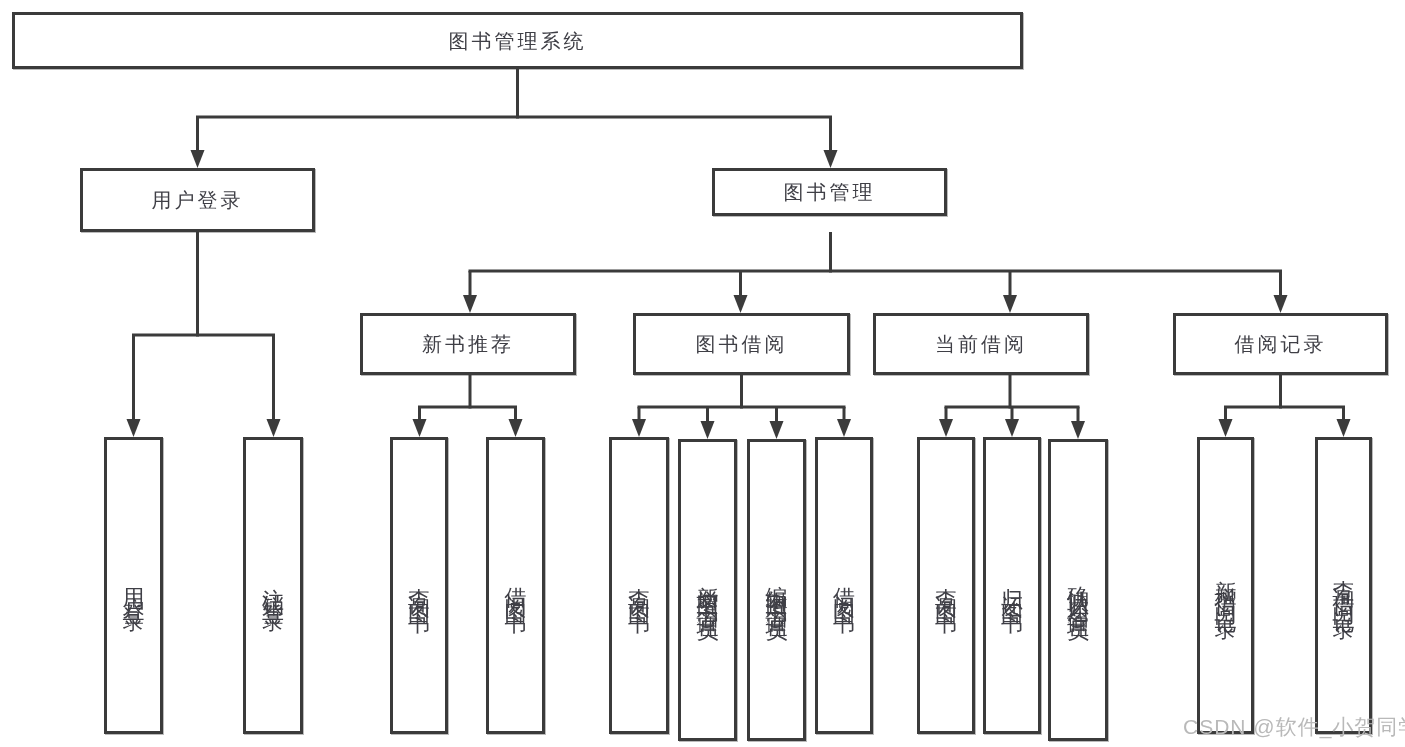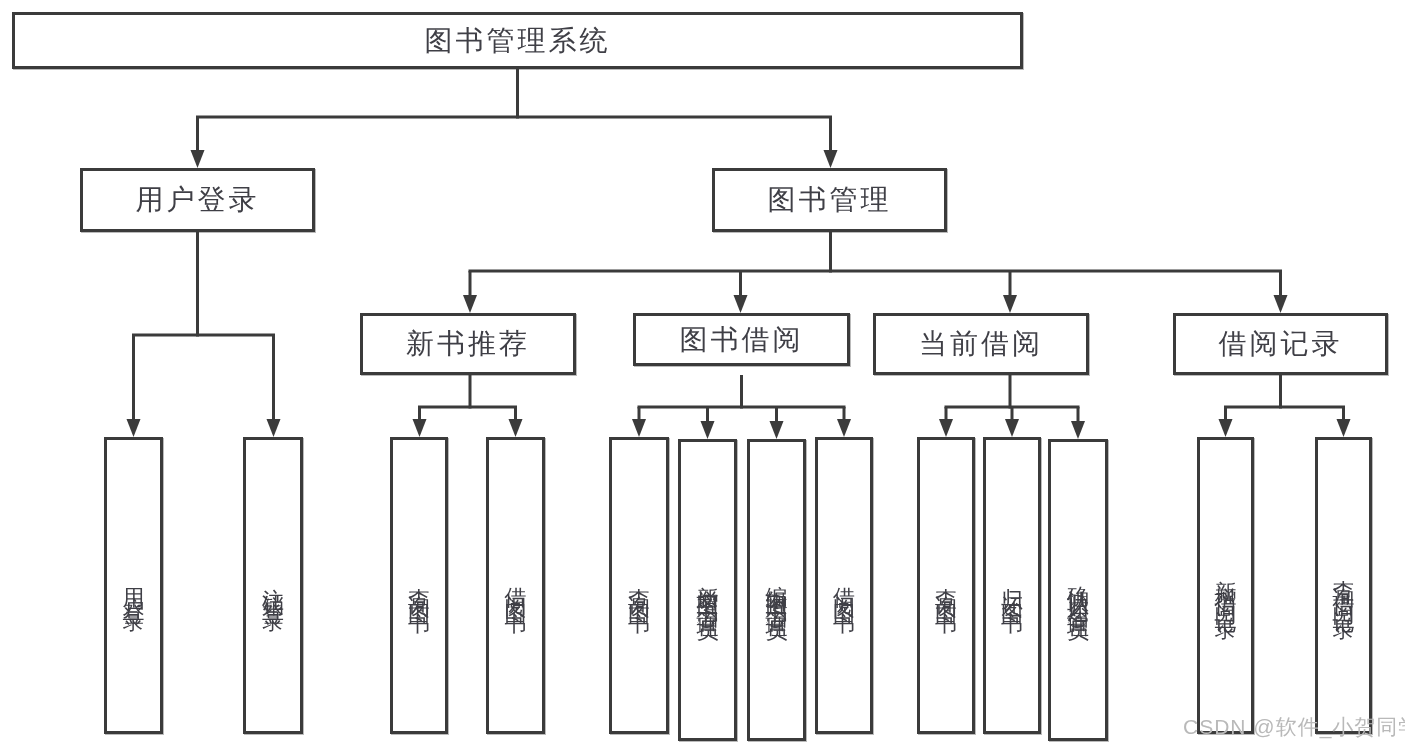--- a/index.html
+++ b/index.html
@@ -27,44 +27,44 @@
     box-sizing: border-box;
     border: 3px solid #3b3b3b;
     background: #ffffff;
     color: #3f3f46;
     display: flex;
     align-items: center;
     justify-content: center;
     box-shadow: 1px 1px 0 rgba(59,59,59,0.35);
   }
   .hlabel {
-    font-size: 28px;
+    font-size: 20px;
     letter-spacing: 3px;
     white-space: nowrap;
     line-height: 1;
   }
   .vbox .vlabel {
     writing-mode: vertical-rl;
     text-orientation: mixed;
     font-size: 22px;
     letter-spacing: 8px;
     line-height: 1;
     white-space: nowrap;
   }
   .vbox.tight .vlabel {
     letter-spacing: 5px;
   }
   
   .n-root   { left: 12px;  top: 12px;  width: 1011px; height: 57px; }
   
   .n-l2-0   { left: 80px;  top: 168px; width: 235px;  height: 64px; }
-  .n-l2-1   { left: 712px; top: 168px; width: 235px;  height: 64px; }
+  .n-l2-1   { left: 712px; top: 168px; width: 235px;  height: 48px; }
   
   .n-l3-0   { left: 360px;  top: 313px; width: 216px; height: 62px; }
-  .n-l3-1   { left: 633px;  top: 313px; width: 217px; height: 53px; }
+  .n-l3-1   { left: 633px;  top: 313px; width: 217px; height: 62px; }
   .n-l3-2   { left: 873px;  top: 313px; width: 216px; height: 62px; }
   .n-l3-3   { left: 1173px; top: 313px; width: 215px; height: 62px; }
   
   .n-lf-0  { left: 104px;  top: 437px; width: 59px; height: 297px; }
   .n-lf-1  { left: 243px;  top: 437px; width: 60px; height: 297px; }
   .n-lf-2  { left: 390px;  top: 437px; width: 58px; height: 297px; }
   .n-lf-3  { left: 486px;  top: 437px; width: 59px; height: 297px; }
   .n-lf-4  { left: 609px;  top: 437px; width: 60px; height: 297px; }
   .n-lf-5  { left: 678px;  top: 439px; width: 59px; height: 302px; }
   .n-lf-6  { left: 747px;  top: 439px; width: 59px; height: 302px; }

